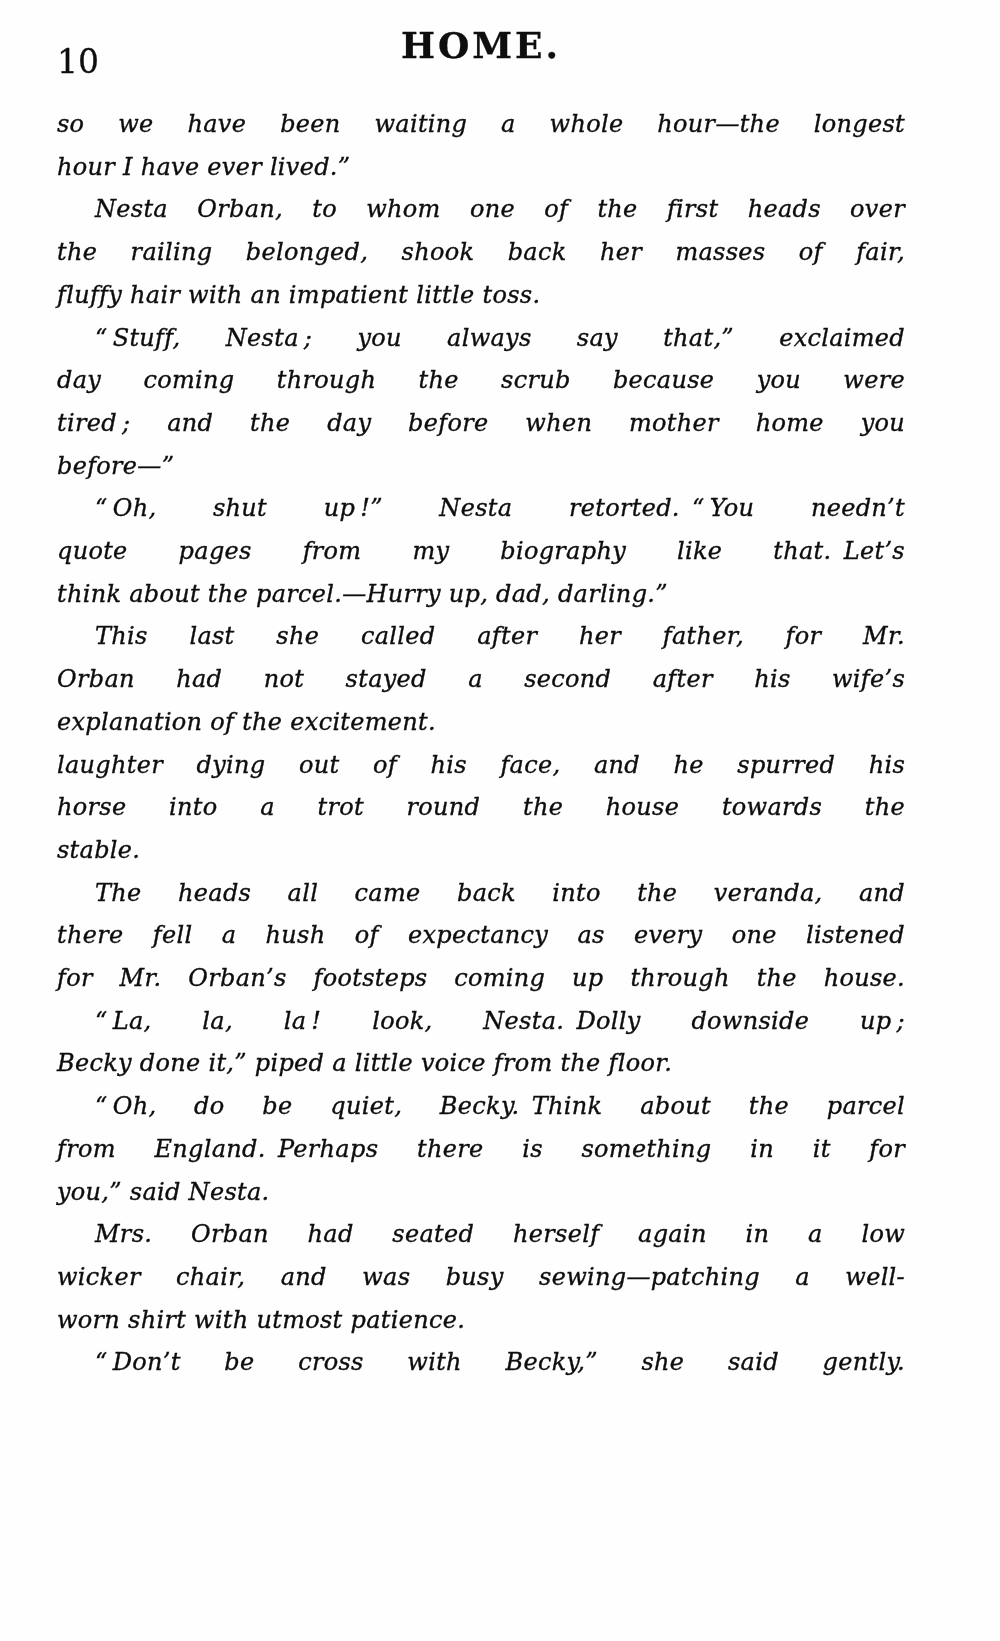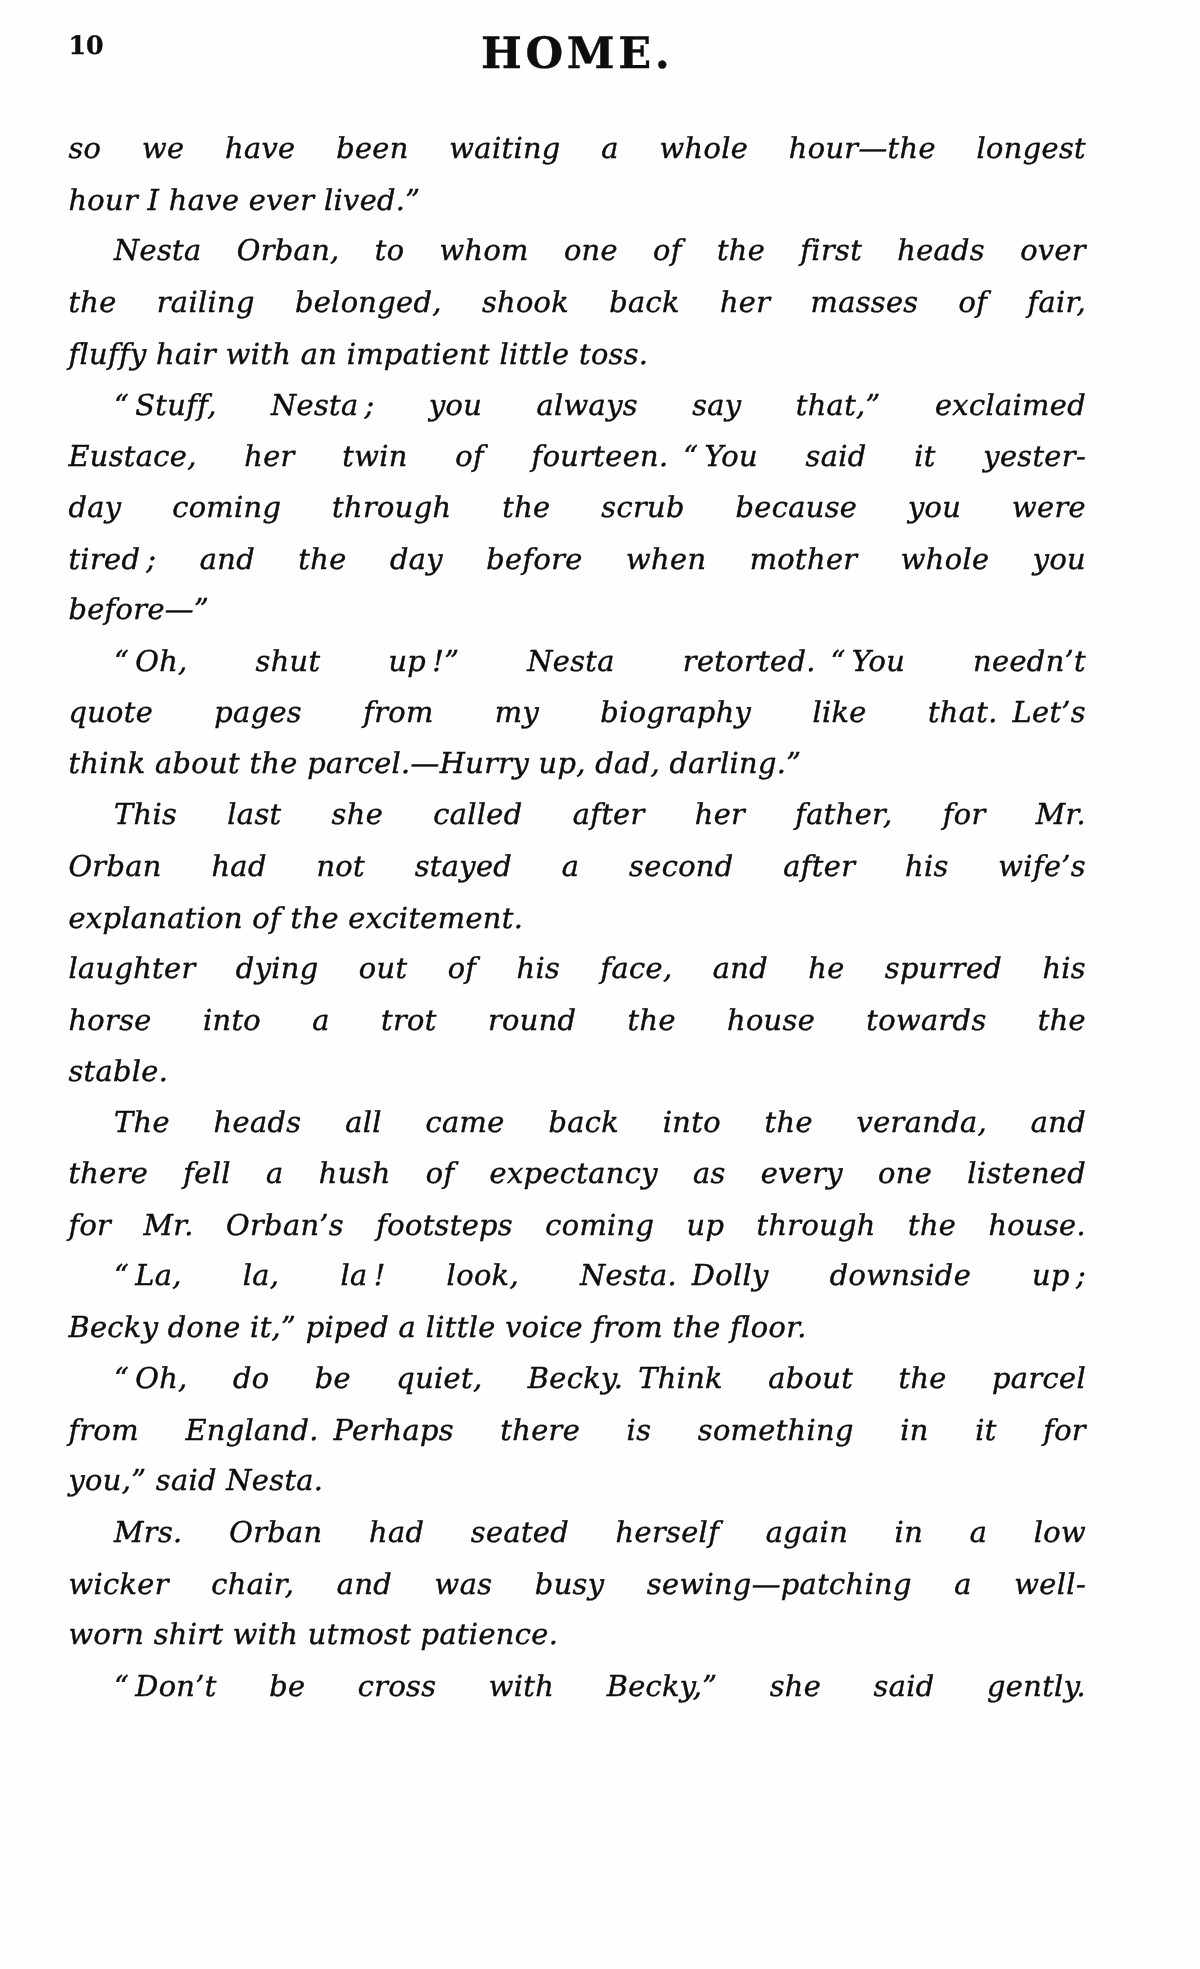--- a/index.html
+++ b/index.html
@@ -15,23 +15,23 @@
   .header {
     position: absolute;
     top: 24px;
     left: 57px;
     width: 848px;
     height: 34px;
   }
   .pagenum {
     position: absolute;
     left: 0;
-    top: 1px;
-    font-size: 21px;
-    font-weight: bold;
+    top: 18px;
+    font-size: 33px;
+    font-weight: normal;
     -webkit-text-stroke: 0.3px currentColor;
   }
   .running-title {
     display: block;
     text-align: center;
     font-size: 36px;
     font-weight: bold;
     letter-spacing: 3px;
     -webkit-text-stroke: 0.3px currentColor;
   }
@@ -62,23 +62,22 @@
     <span class="pagenum">10</span>
     <span class="running-title">HOME.</span>
   </div>
   <div class="body">
       <div class="line">so we have been waiting a whole hour—the longest</div>
       <div class="line end">hour I have ever lived.”</div>
       <div class="line indent">Nesta Orban, to whom one of the first heads over</div>
       <div class="line">the railing belonged, shook back her masses of fair,</div>
       <div class="line end">fluffy hair with an impatient little toss.</div>
       <div class="line indent">“ Stuff, Nesta ; you always say that,” exclaimed</div>
-      <div class="line">Eustace, her twin of fourteen. “ You said it yester-</div>
       <div class="line">day coming through the scrub because you were</div>
-      <div class="line">tired ; and the day before when mother whole you</div>
+      <div class="line">tired ; and the day before when mother home you</div>
       <div class="line end">before—”</div>
       <div class="line indent">“ Oh, shut up !” Nesta retorted. “ You needn’t</div>
       <div class="line">quote pages from my biography like that. Let’s</div>
       <div class="line end">think about the parcel.—Hurry up, dad, darling.”</div>
       <div class="line indent">This last she called after her father, for Mr.</div>
       <div class="line">Orban had not stayed a second after his wife’s</div>
       <div class="line end">explanation of the excitement.</div>
       <div class="line">laughter dying out of his face, and he spurred his</div>
       <div class="line">horse into a trot round the house towards the</div>
       <div class="line end">stable.</div>

